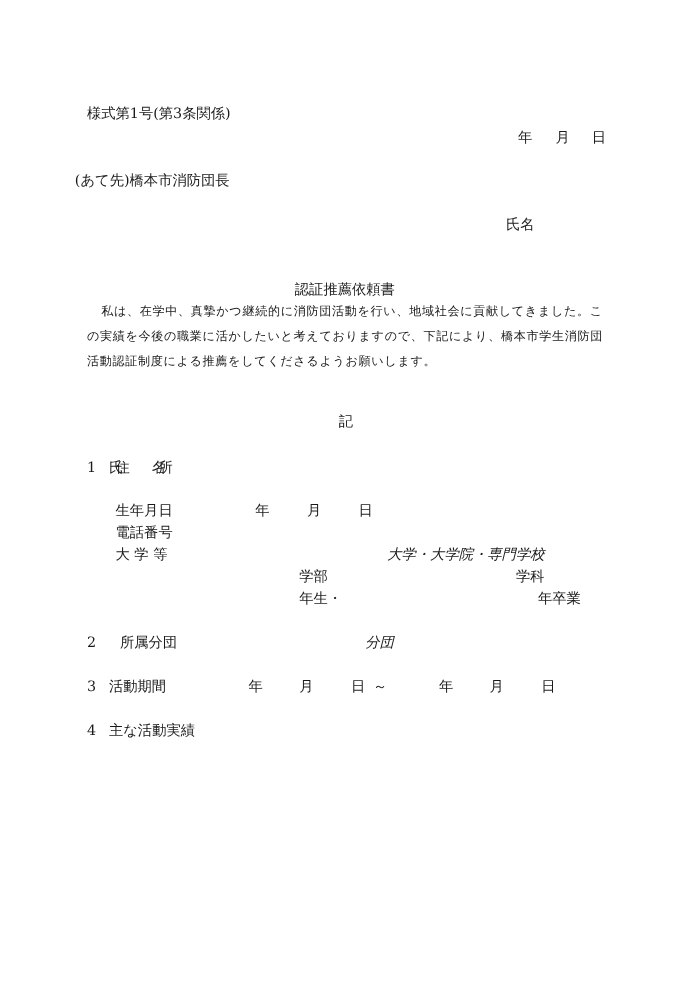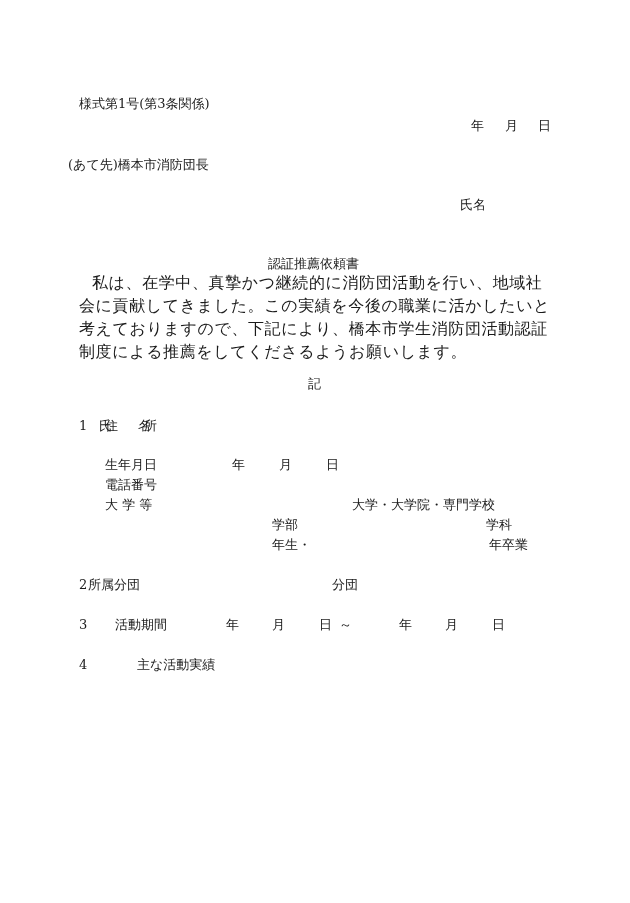--- a/index.html
+++ b/index.html
@@ -1,19 +1,19 @@
 <!DOCTYPE html>
 <html><head>
   <meta charset="utf-8">
   <style>
     html, body { margin: 0; padding: 0; background: #ffffff; }
     body { width: 630px; height: 903px; position: relative; overflow: hidden;
       font-family: "DejaVu Serif", "Liberation Serif", serif; color: #1a1a1a; font-size: 13px; }
     .abs { position: absolute; white-space: nowrap; line-height: 16px; }
-    .para { position: absolute; left: 79px; top: 271px; width: 474px; font-size: 16px;
+    .para { position: absolute; left: 79px; top: 271px; width: 474px; font-size: 11px;
       line-height: 23px; letter-spacing: 0.6px; text-indent: 13px; }
   </style>
 </head>
 <body>
 
 <div>
   <div class="abs" style="left:79px;top:96px;">様式第1号(第3条関係)</div>
 
   <div class="abs" style="left:471px;top:118px;">年</div>
   <div class="abs" style="left:505px;top:118px;">月</div>
@@ -31,35 +31,35 @@
 
   <div class="abs" style="left:79px;top:418px;">1</div>
   <div class="abs" style="left:99px;top:418px;">氏　　名</div>
   <div class="abs" style="left:105px;top:418px;">住　　所</div>
   <div class="abs" style="left:105px;top:457px;text-align:right;">生年月日</div>
   <div class="abs" style="left:232px;top:457px;">年</div>
   <div class="abs" style="left:279px;top:457px;">月</div>
   <div class="abs" style="left:326px;top:457px;">日</div>
   <div class="abs" style="left:105px;top:477px;text-align:right;">電話番号</div>
   <div class="abs" style="left:105px;top:497px;text-align:right;">大 学 等</div>
-  <div class="abs" style="left:352px;top:497px;">大学・大学院・専門学校</div>
+  <div class="abs" style="left:352px;top:497px;font-style:italic;">大学・大学院・専門学校</div>
   <div class="abs" style="left:272px;top:517px;">学部</div>
-  <div class="abs" style="left:486px;top:517px;">学科</div>
+  <div class="abs" style="left:469px;top:517px;">学科</div>
   <div class="abs" style="left:272px;top:537px;">年生・</div>
   <div class="abs" style="left:489px;top:537px;">年卒業</div>
 
   <div class="abs" style="left:79px;top:577px;">2</div>
-  <div class="abs" style="left:88px;top:577px;">所属分団</div>
-  <div class="abs" style="left:332px;top:577px;">分団</div>
+  <div class="abs" style="left:109px;top:577px;">所属分団</div>
+  <div class="abs" style="left:332px;top:577px;font-style:italic;">分団</div>
 
   <div class="abs" style="left:79px;top:617px;">3</div>
-  <div class="abs" style="left:115px;top:617px;">活動期間</div>
+  <div class="abs" style="left:99px;top:617px;">活動期間</div>
   <div class="abs" style="left:226px;top:617px;">年</div>
   <div class="abs" style="left:272px;top:617px;">月</div>
   <div class="abs" style="left:319px;top:617px;">日</div>
   <div class="abs" style="left:339px;top:617px;">～</div>
   <div class="abs" style="left:399px;top:617px;">年</div>
   <div class="abs" style="left:445px;top:617px;">月</div>
   <div class="abs" style="left:492px;top:617px;">日</div>
 
   <div class="abs" style="left:79px;top:657px;">4</div>
-  <div class="abs" style="left:99px;top:657px;margin-left:38px;">主な活動実績</div>
+  <div class="abs" style="left:99px;top:657px;">主な活動実績</div>
 </div>
 
 </body></html>

